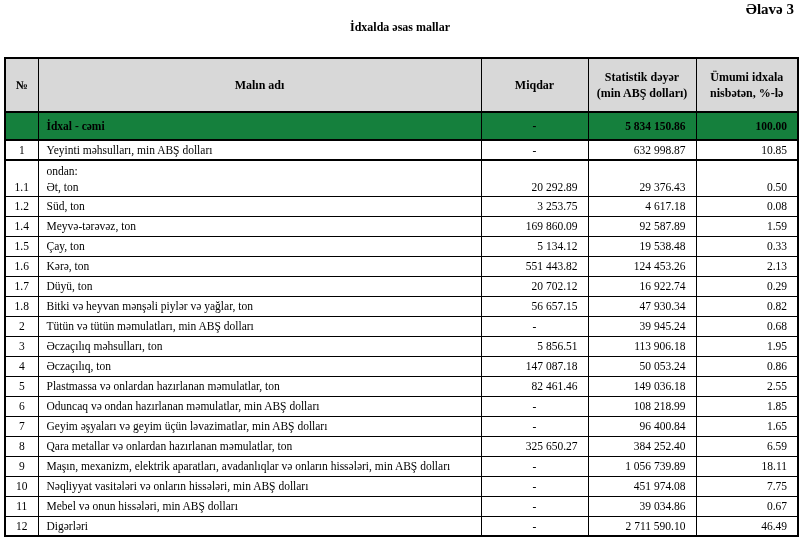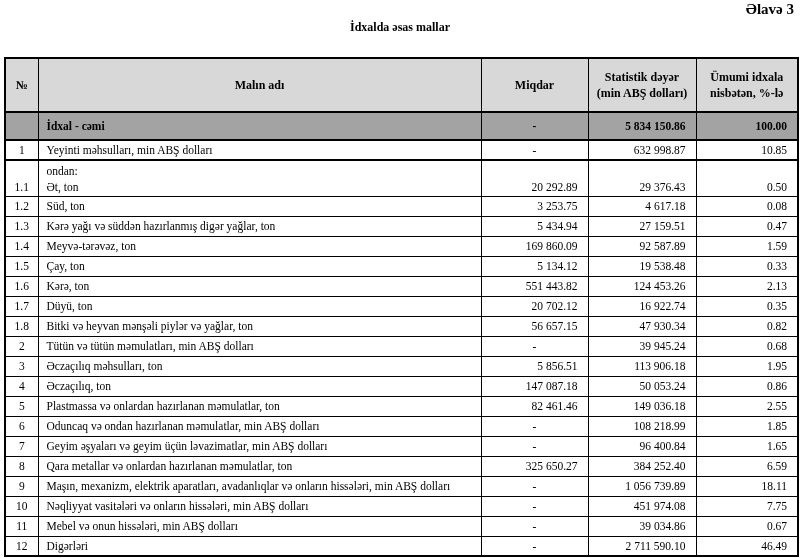--- a/index.html
+++ b/index.html
@@ -56,21 +56,21 @@
     font-weight: bold;
     text-align: center;
     font-size: 12px;
     line-height: 1.35;
     padding: 2px 4px;
     border-bottom: 2px solid #000;
   }
   tbody tr { height: 20px; }
   tr.total-row {
     height: 28px;
-    background: #a3a3a3;
+    background: #15803d;
     font-weight: bold;
   }
   tr.total-row td {
     border-top: 2px solid #000;
     border-bottom: 2px solid #000;
   }
   tr.group-end td { border-bottom: 2px solid #000; }
   tr.group-row { height: 36px; }
   tr.group-row td { vertical-align: bottom; padding-bottom: 3px; }
 
@@ -138,29 +138,20 @@
         <tr>
           <td class="no">1.2</td>
           <td class="name">
             <div>Süd, ton</div>
           </td>
           <td class="num">3 253.75</td>
           <td class="num">4 617.18</td>
           <td class="num">0.08</td>
         </tr>
         <tr>
-          <td class="no">1.3</td>
-          <td class="name">
-            <div>Kərə yağı və süddən hazırlanmış digər yağlar, ton</div>
-          </td>
-          <td class="num">5 434.94</td>
-          <td class="num">27 159.51</td>
-          <td class="num">0.47</td>
-        </tr>
-        <tr>
           <td class="no">1.4</td>
           <td class="name">
             <div>Meyvə-tərəvəz, ton</div>
           </td>
           <td class="num">169 860.09</td>
           <td class="num">92 587.89</td>
           <td class="num">1.59</td>
         </tr>
         <tr>
           <td class="no">1.5</td>
@@ -180,21 +171,21 @@
           <td class="num">124 453.26</td>
           <td class="num">2.13</td>
         </tr>
         <tr>
           <td class="no">1.7</td>
           <td class="name">
             <div>Düyü, ton</div>
           </td>
           <td class="num">20 702.12</td>
           <td class="num">16 922.74</td>
-          <td class="num">0.35</td>
+          <td class="num">0.29</td>
         </tr>
         <tr>
           <td class="no">1.8</td>
           <td class="name">
             <div>Bitki və heyvan mənşəli piylər və yağlar, ton</div>
           </td>
           <td class="num">56 657.15</td>
           <td class="num">47 930.34</td>
           <td class="num">0.82</td>
         </tr>

